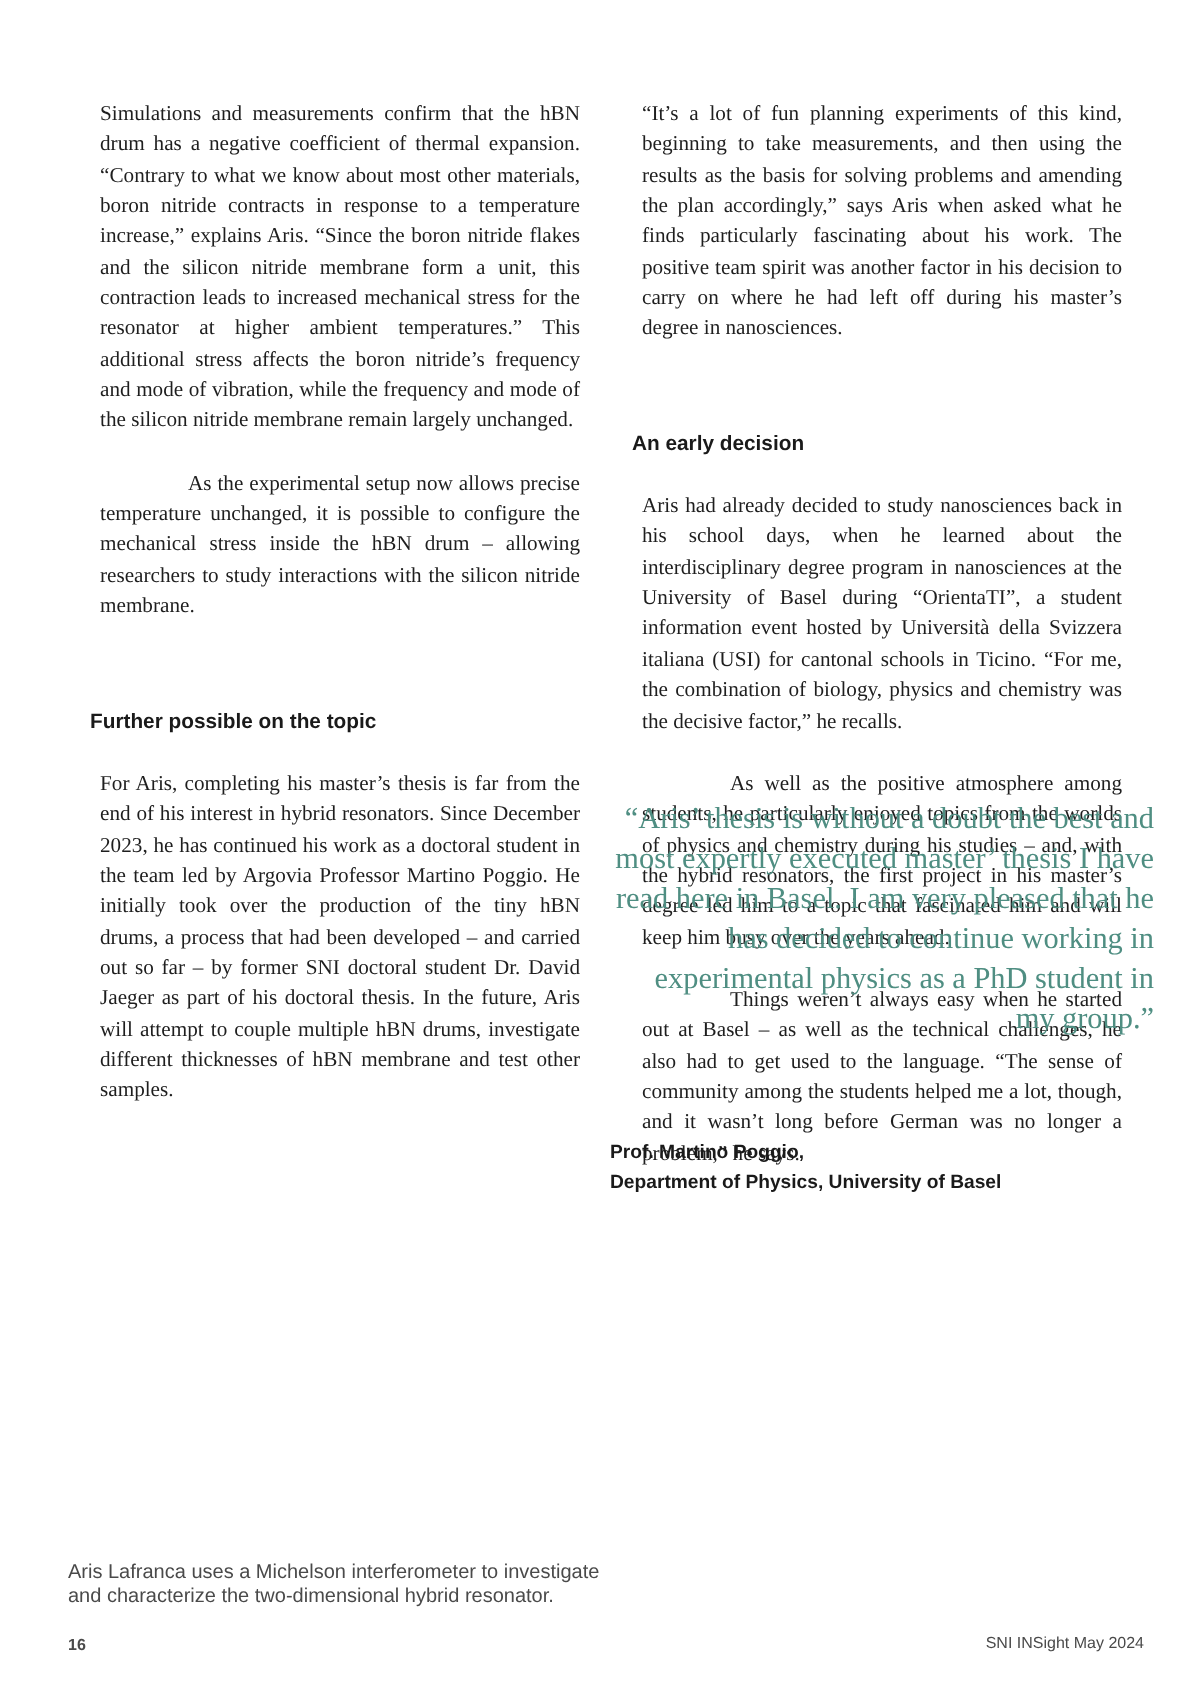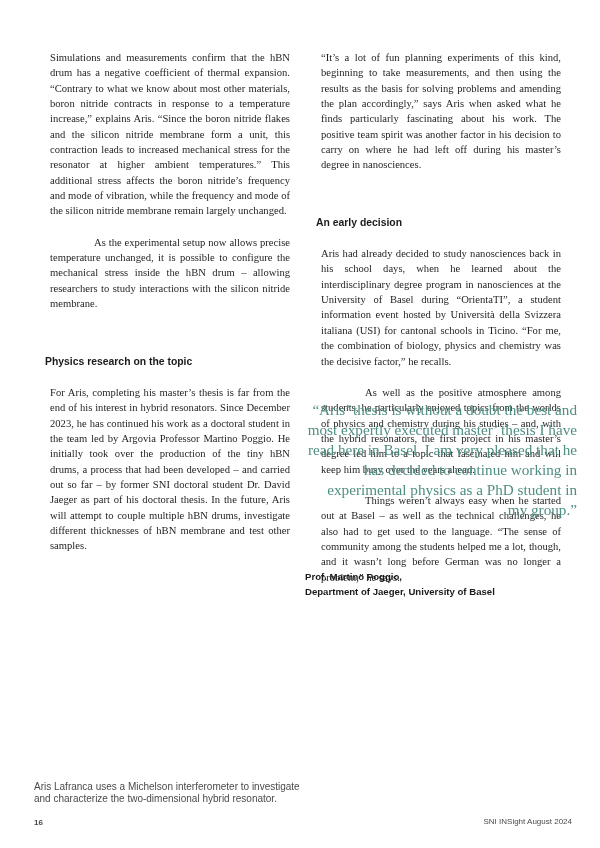--- a/index.html
+++ b/index.html
@@ -17,34 +17,34 @@
   .page-num { position:absolute; left:34px; top:818px; font-family:"Liberation Sans", sans-serif; font-size:8px; color:#4a4a4a;font-weight:bold; }
   .footer-pub { position:absolute; right:28px; top:817px; font-family:"Liberation Sans", sans-serif; font-size:8px; color:#4a4a4a; }
 </style>
 </head>
 <body>
 
 <div id="col-left" class="col">
   <p>Simulations and measurements confirm that the hBN drum has a negative coefficient of thermal expansion. “Contrary to what we know about most other materials, boron nitride contracts in response to a temperature increase,” explains Aris. “Since the boron nitride flakes and the silicon nitride membrane form a unit, this contraction leads to increased mechanical stress for the resonator at higher ambient temperatures.” This additional stress affects the boron nitride’s frequency and mode of vibration, while the frequency and mode of the silicon nitride membrane remain largely unchanged.</p>
   <p class="indent">As the experimental setup now allows precise temperature unchanged, it is possible to configure the mechanical stress inside the hBN drum – allowing researchers to study interactions with the silicon nitride membrane.</p>
   <div class="gap"></div>
-  <h3>Physics research on the topic</h3>
+  <h3>Further possible on the topic</h3>
   <p>For Aris, completing his master’s thesis is far from the end of his interest in hybrid resonators. Since December 2023, he has continued his work as a doctoral student in the team led by Argovia Professor Martino Poggio. He initially took over the production of the tiny hBN drums, a process that had been developed – and carried out so far – by former SNI doctoral student Dr. David Jaeger as part of his doctoral thesis. In the future, Aris will attempt to couple multiple hBN drums, investigate different thicknesses of hBN membrane and test other samples.</p>
 </div>
 
 <div id="col-right" class="col">
   <p>“It’s a lot of fun planning experiments of this kind, beginning to take measurements, and then using the results as the basis for solving problems and amending the plan accordingly,” says Aris when asked what he finds particularly fascinating about his work. The positive team spirit was another factor in his decision to carry on where he had left off during his master’s degree in nanosciences.</p>
   <div class="gap"></div>
   <h3>An early decision</h3>
   <p>Aris had already decided to study nanosciences back in his school days, when he learned about the interdisciplinary degree program in nanosciences at the University of Basel during “OrientaTI”, a student information event hosted by Università della Svizzera italiana (USI) for cantonal schools in Ticino. “For me, the combination of biology, physics and chemistry was the decisive factor,” he recalls.</p>
   <p class="indent">As well as the positive atmosphere among students, he particularly enjoyed topics from the worlds of physics and chemistry during his studies – and, with the hybrid resonators, the first project in his master’s degree led him to a topic that fascinated him and will keep him busy over the years ahead.</p>
   <p class="indent">Things weren’t always easy when he started out at Basel – as well as the technical challenges, he also had to get used to the language. “The sense of community among the students helped me a lot, though, and it wasn’t long before German was no longer a problem,” he says.</p>
 </div>
 
 <div class="quote">“Aris’ thesis is without a doubt the best and most expertly executed master’ thesis I have read here in Basel. I am very pleased that he has decided to continue working in experimental physics as a PhD student in my group.”</div>
 <div class="attrib">
   <div>Prof. Martino Poggio,</div>
-  <div>Department of Jaeger, University of Basel</div>
+  <div>Department of Physics, University of Basel</div>
 </div>
 
 <div class="caption">Aris Lafranca uses a Michelson interferometer to investigate and characterize the two-dimensional hybrid resonator.</div>
 <div class="page-num">16</div>
-<div class="footer-pub">SNI INSight August 2024</div>
+<div class="footer-pub">SNI INSight May 2024</div>
 
 </body></html>

